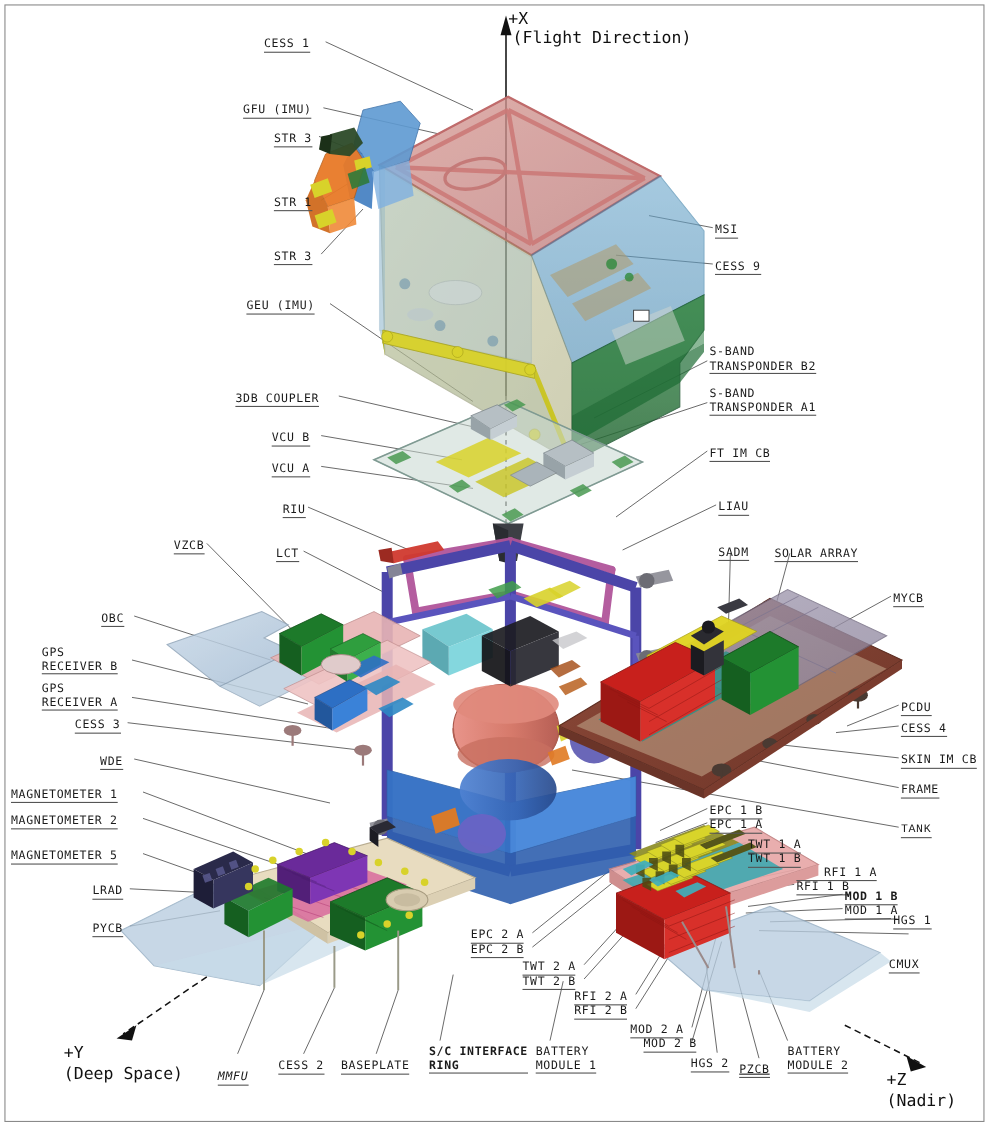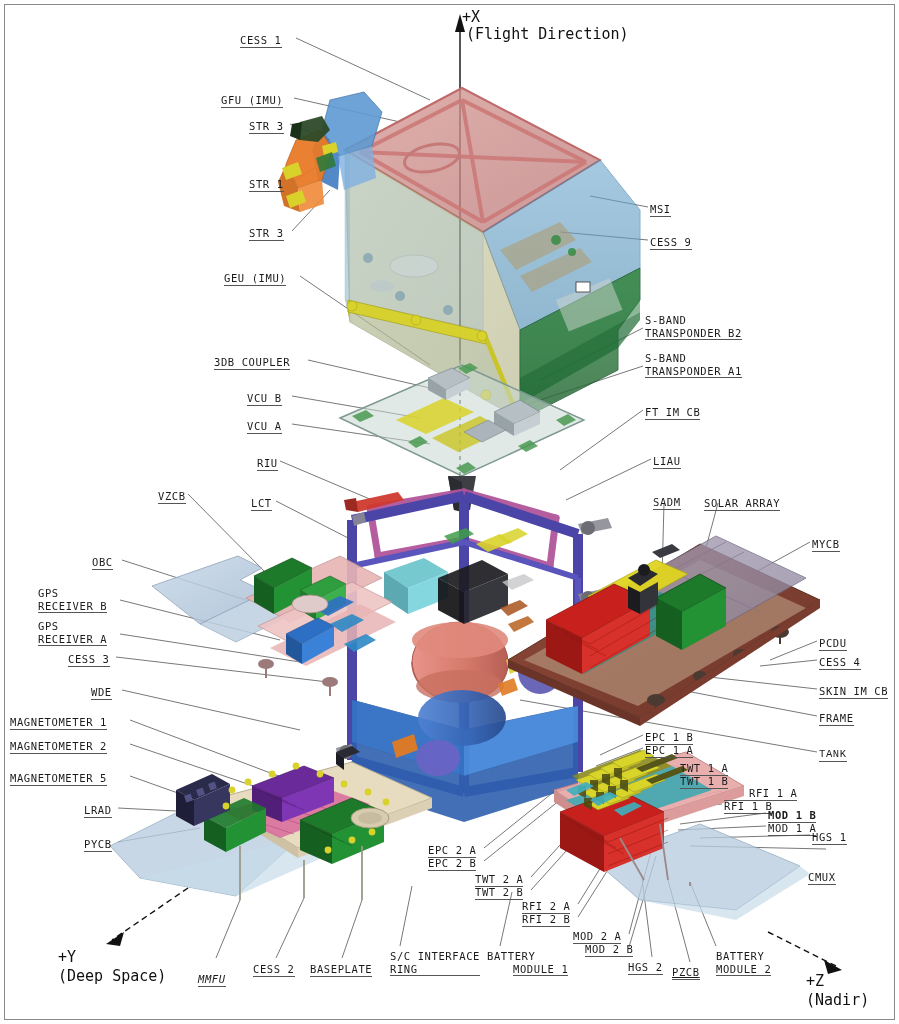--- a/index.html
+++ b/index.html
@@ -661,22 +661,22 @@
       <div class="lbl" style="left: 573px; top: 943px; margin-left: 12px;">MOD 2 B</div>
       <div class="lbl" style="left: 628px; top: 961px;">HGS 2</div>
       <div class="lbl" style="left: 672px; top: 966px; text-decoration: underline;">PZCB</div>
       <div class="lbl" style="left: 198px; top: 973px; font-style: italic;">MMFU</div>
       <div class="lbl" style="left: 253px; top: 963px;">CESS 2</div>
       <div class="lbl" style="left: 310px; top: 963px;">BASEPLATE</div>
       <div class="lbl two nb" style="left: 645px; top: 314px;"><span class="l1">S-BAND</span><span class="l2" style="border-bottom: 1px solid rgb(85, 85, 85);">TRANSPONDER B2</span></div>
       <div class="lbl two nb" style="left: 645px; top: 352px;"><span class="l1">S-BAND</span><span class="l2" style="border-bottom: 1px solid rgb(85, 85, 85);">TRANSPONDER A1</span></div>
       <div class="lbl two nb" style="left: 38px; top: 587px;"><span class="l1">GPS</span><span class="l2" style="border-bottom: 1px solid rgb(85, 85, 85);">RECEIVER B</span></div>
       <div class="lbl two nb" style="left: 38px; top: 620px;"><span class="l1">GPS</span><span class="l2" style="border-bottom: 1px solid rgb(85, 85, 85);">RECEIVER A</span></div>
-      <div class="lbl two nb" style="left: 390px; top: 950px;"><span class="l1">S/C INTERFACE</span><span class="l2" style="border-bottom: 1px solid rgb(85, 85, 85);">RING</span></div>
-      <div class="lbl two nb" style="left: 487px; top: 950px;"><span class="l1">BATTERY</span><span class="l2" style="border-bottom: 1px solid rgb(85, 85, 85); margin-left: 26px;">MODULE 1</span></div>
+      <div class="lbl two nb" style="left: 390px; top: 950px; font-weight: bold;"><span class="l1">S/C INTERFACE</span><span class="l2" style="border-bottom: 1px solid rgb(85, 85, 85);">RING</span></div>
+      <div class="lbl two nb" style="left: 487px; top: 950px;"><span class="l1">BATTERY</span><span class="l2" style="border-bottom: 1px solid rgb(85, 85, 85);">MODULE 1</span></div>
       <div class="lbl two nb" style="left: 716px; top: 950px;"><span class="l1">BATTERY</span><span class="l2" style="border-bottom: 1px solid rgb(85, 85, 85);">MODULE 2</span></div>
     </div>
   <div id="axes-layer">
       <div class="axis" style="left: 462px; top: 8px;"><div style="margin-left: 0px;">+X</div><div style="margin-left: 4px; margin-top: -2px;">(Flight Direction)</div></div>
       <div class="axis" style="left: 58px; top: 948px;"><div>+Y</div><div>(Deep Space)</div></div>
       <div class="axis" style="left: 806px; top: 972px;"><div>+Z</div><div>(Nadir)</div></div>
     </div>
 
   <div id="frame-border"></div>
 </div>

